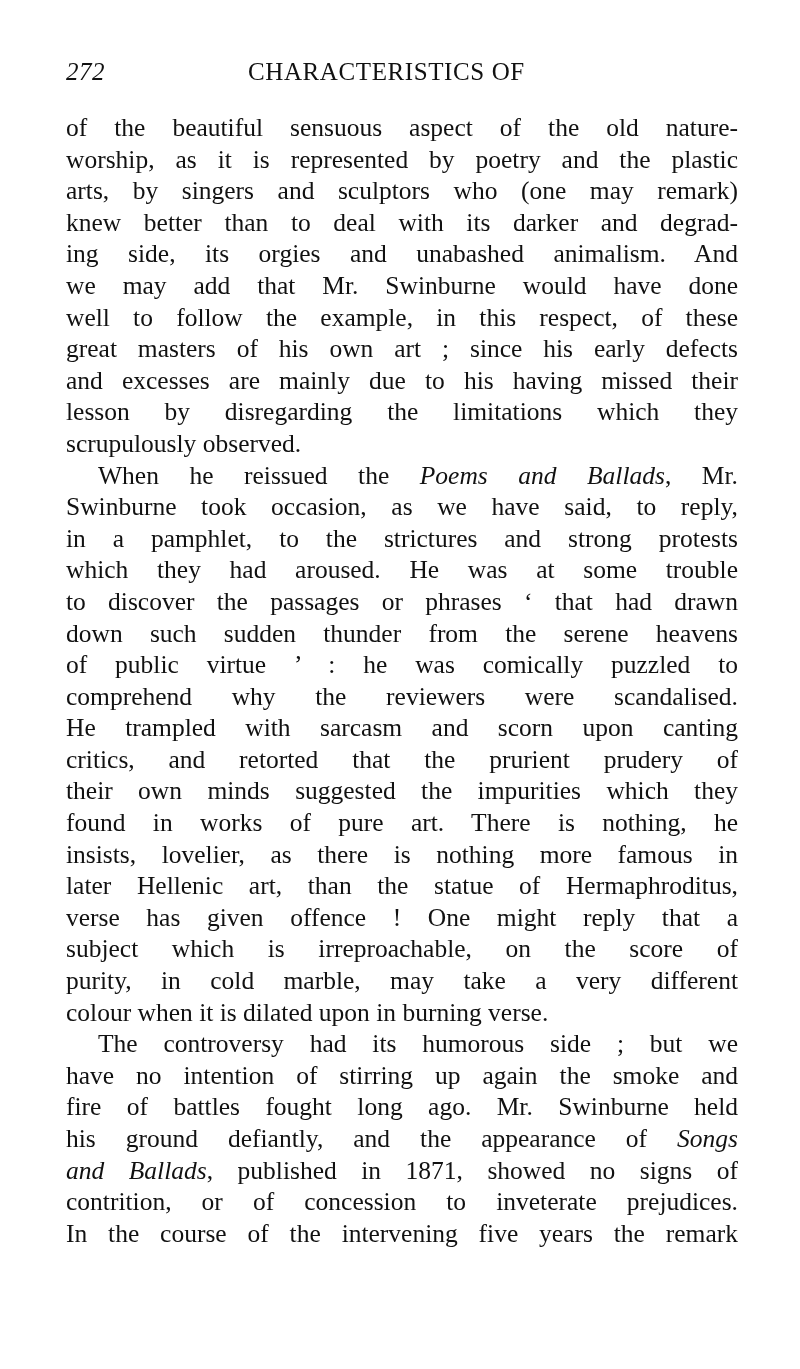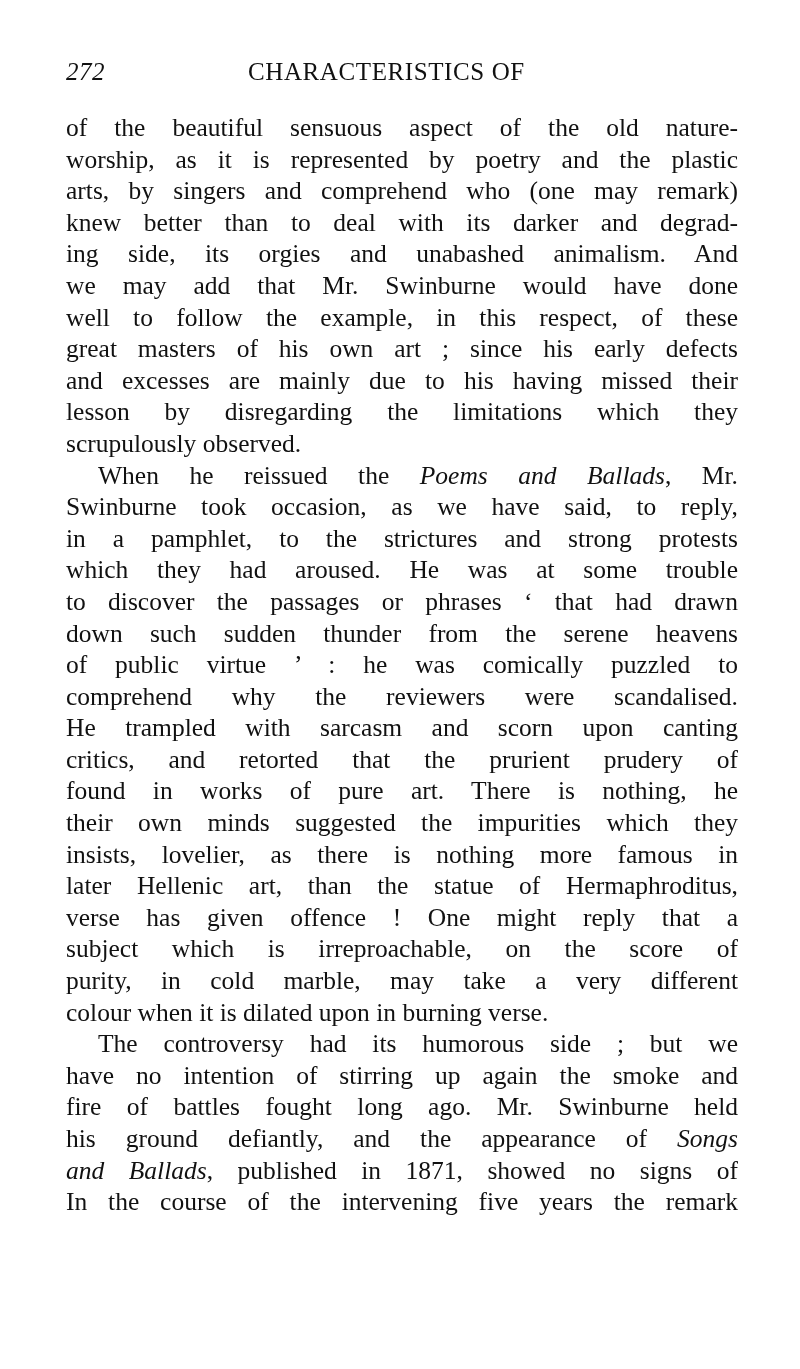--- a/index.html
+++ b/index.html
@@ -74,21 +74,21 @@
   <div class="running-head">
     <span class="page-number">272</span>
     <span class="header-title">CHARACTERISTICS OF</span>
   </div>
 
   <div class="body-text">
 
     <div>
       <div class="line">of the beautiful sensuous aspect of the old nature-</div>
       <div class="line">worship, as it is represented by poetry and the plastic</div>
-      <div class="line">arts, by singers and comprehend who (one may remark)</div>
+      <div class="line">arts, by singers and sculptors who (one may remark)</div>
       <div class="line">knew better than to deal with its darker and degrad-</div>
       <div class="line">ing side, its orgies and unabashed animalism.  And</div>
       <div class="line">we may add that Mr. Swinburne would have done</div>
       <div class="line">well to follow the example, in this respect, of these</div>
       <div class="line">great masters of his own art ;  since his early defects</div>
       <div class="line">and excesses are mainly due to his having missed their</div>
       <div class="line">lesson by disregarding the limitations which they</div>
       <div class="line last">scrupulously observed.</div>
     </div>
 
@@ -96,33 +96,34 @@
       <div class="line indent"><span>When he reissued the </span><em>Poems and Ballads</em><span>, Mr.</span></div>
       <div class="line">Swinburne took occasion, as we have said, to reply,</div>
       <div class="line">in a pamphlet, to the strictures and strong protests</div>
       <div class="line">which they had aroused.  He was at some trouble</div>
       <div class="line">to discover the passages or phrases ‘ that had drawn</div>
       <div class="line">down such sudden thunder from the serene heavens</div>
       <div class="line">of public virtue ’ :  he was comically puzzled to</div>
       <div class="line">comprehend why the reviewers were scandalised.</div>
       <div class="line">He trampled with sarcasm and scorn upon canting</div>
       <div class="line">critics, and retorted that the prurient prudery of</div>
+      <div class="line">their own minds suggested the impurities which they</div>
       <div class="line">found in works of pure art.  There is nothing, he</div>
-      <div class="line">their own minds suggested the impurities which they</div>
       <div class="line">insists, lovelier, as there is nothing more famous in</div>
       <div class="line">later Hellenic art, than the statue of Hermaphroditus,</div>
       <div class="line">verse has given offence !  One might reply that a</div>
       <div class="line">subject which is irreproachable, on the score of</div>
       <div class="line">purity, in cold marble, may take a very different</div>
       <div class="line last">colour when it is dilated upon in burning verse.</div>
     </div>
 
     <div>
       <div class="line indent">The controversy had its humorous side ;  but we</div>
       <div class="line">have no intention of stirring up again the smoke and</div>
       <div class="line">fire of battles fought long ago.  Mr. Swinburne held</div>
       <div class="line"><span>his ground defiantly, and the appearance of </span><em>Songs</em></div>
       <div class="line"><em>and Ballads</em><span>, published in 1871, showed no signs of</span></div>
+      <div class="line">contrition, or of concession to inveterate prejudices.</div>
       <div class="line">In the course of the intervening five years the remark</div>
     </div>
 
   </div>
 </div>
 
 </body></html>

